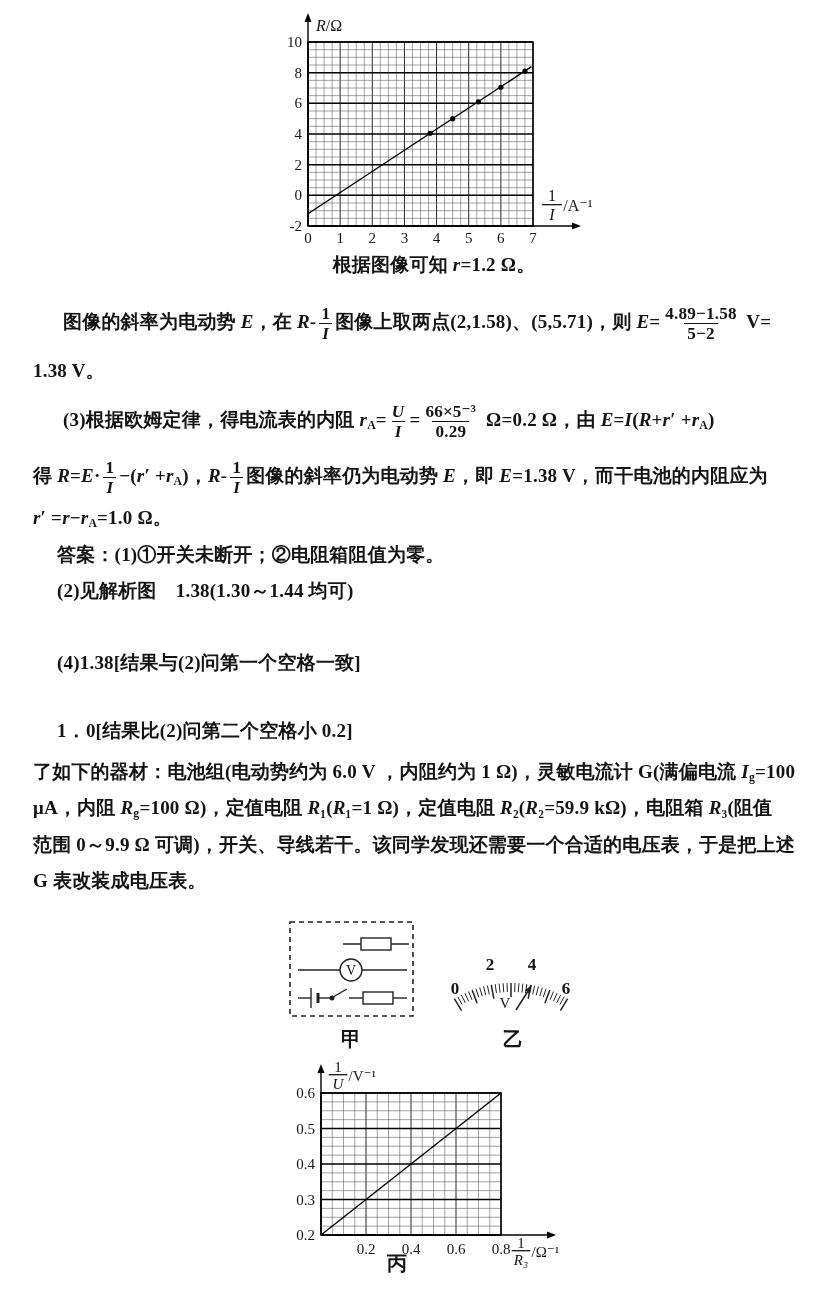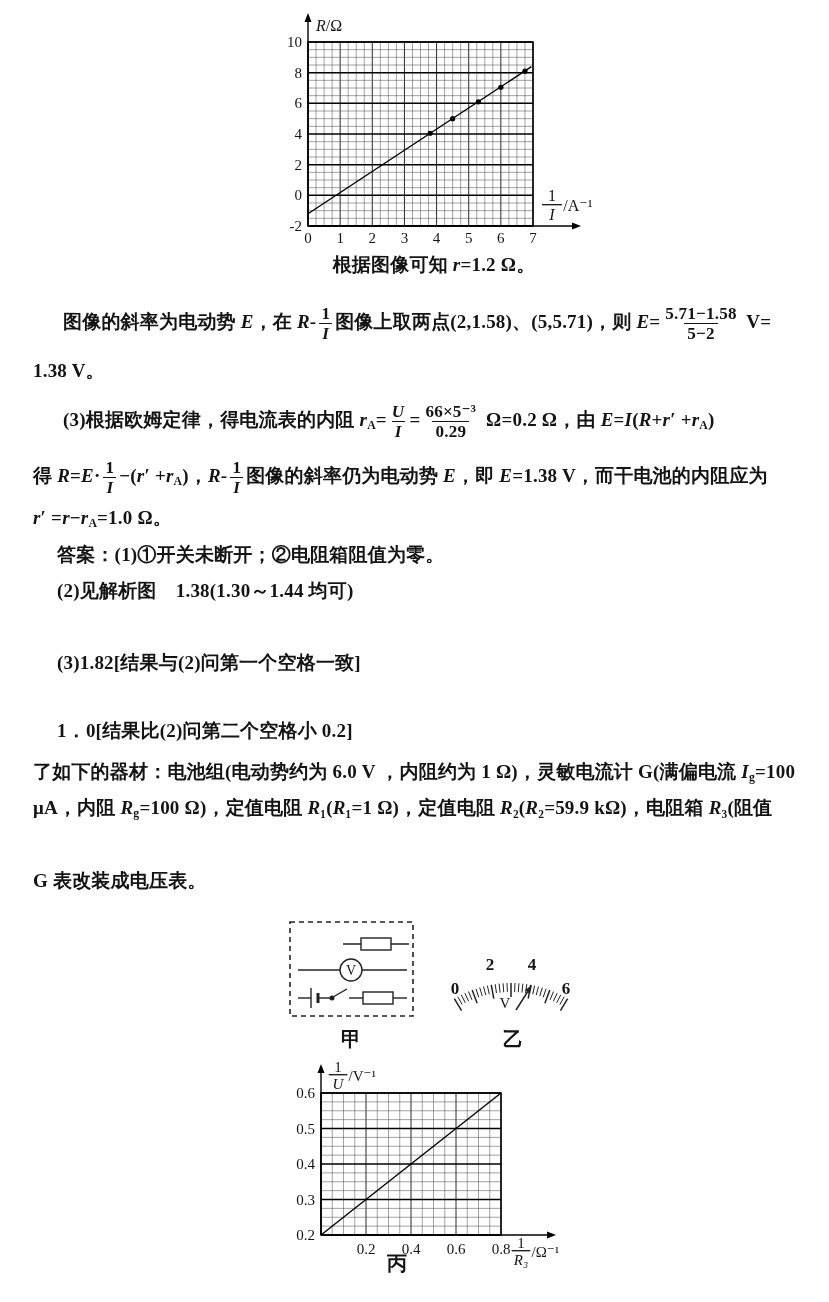--- a/index.html
+++ b/index.html
@@ -111,21 +111,21 @@
       <line x1="279.08" y1="199.68" x2="298.92" y2="199.68" stroke="#141414" stroke-width="1.3"></line>
       <text x="289" y="214.72" text-anchor="middle" font-size="16" font-style="italic">I</text>
       <text x="300.2" y="206.07999999999998" text-anchor="start" font-size="16">/A⁻¹</text>
     </svg>
 
   <div class="ln indent" style="top:252px;text-align:center;">根据图像可知 <i>r</i>=1.2 Ω。</div>
   <div class="ln indent tall" style="top:299px;">图像的斜率为电动势 <i>E</i>，在 <i>R</i>-<span class="frac">
         <span class="num">1</span>
         <span class="den"><i>I</i></span>
       </span>图像上取两点(2,1.58)、(5,5.71)，则 <i>E</i>=<span class="frac">
-        <span class="num">5.71−1.58</span>
+        <span class="num">4.89−1.58</span>
         <span class="den">5−2</span>
       </span> V=</div>
   <div class="ln" style="top:358px;">1.38 V。</div>
   <div class="ln indent tall" style="top:397px;">(3)根据欧姆定律，得电流表的内阻 <i>r</i><sub>A</sub>=<span class="frac">
         <span class="num"><i>U</i></span>
         <span class="den"><i>I</i></span>
       </span>=<span class="frac">
         <span class="num">66×5⁻³</span>
         <span class="den">0.29</span>
       </span> Ω=0.2 Ω，由 <i>E</i>=<i>I</i>(<i>R</i>+<i>r</i>′ +<i>r</i><sub>A</sub>)</div>
@@ -133,25 +133,26 @@
         <span class="num">1</span>
         <span class="den"><i>I</i></span>
       </span>−(<i>r</i>′ +<i>r</i><sub>A</sub>)，<i>R</i>-<span class="frac">
         <span class="num">1</span>
         <span class="den"><i>I</i></span>
       </span>图像的斜率仍为电动势 <i>E</i>，即 <i>E</i>=1.38 V，而干电池的内阻应为</div>
   <div class="ln" style="top:505px;"><i>r</i>′ =<i>r</i>−<i>r</i><sub>A</sub>=1.0 Ω。</div>
 
   <div class="ln indent-sm" style="top:542px;"><b>答案：</b>(1)①开关未断开；②电阻箱阻值为零。</div>
   <div class="ln indent-sm" style="top:578px;">(2)见解析图　1.38(1.30～1.44 均可)</div>
-  <div class="ln indent-sm" style="top:650px;">(3)1.82[结果与(2)问第一个空格一致]</div>
+  <div class="ln indent-sm" style="top:650px;">(4)1.38[结果与(2)问第一个空格一致]</div>
   <div class="ln indent-sm" style="top:718px;">1．0[结果比(2)问第二个空格小 0.2]</div>
 
   <div class="ln" style="top:759px;">了如下的器材：电池组(电动势约为 6.0 V ，内阻约为 1 Ω)，灵敏电流计 G(满偏电流 <i>I</i><sub>g</sub>=100</div>
   <div class="ln" style="top:795px;">μA，内阻 <i>R</i><sub>g</sub>=100 Ω)，定值电阻 <i>R</i>₁(<i>R</i>₁=1 Ω)，定值电阻 <i>R</i>₂(<i>R</i>₂=59.9 kΩ)，电阻箱 <i>R</i>₃(阻值</div>
+  <div class="ln" style="top:832px;">范围 0～9.9 Ω 可调)，开关、导线若干。该同学发现还需要一个合适的电压表，于是把上述</div>
   <div class="ln" style="top:868px;">G 表改装成电压表。</div>
 
   <svg style="left:285px;top:916px;" width="135" height="106" viewBox="0 0 135 106">
     <rect x="5" y="6" width="123" height="94" fill="none" stroke="#222" stroke-width="1.6" stroke-dasharray="5 4"></rect>
     <g stroke="#222" stroke-width="1.4">
       <line x1="58" y1="28" x2="124" y2="28"></line>
       <rect x="76" y="22" width="30" height="12" fill="#fff"></rect>
     </g>
     <g stroke="#222" stroke-width="1.4">
       <line x1="13" y1="54" x2="122" y2="54"></line>

